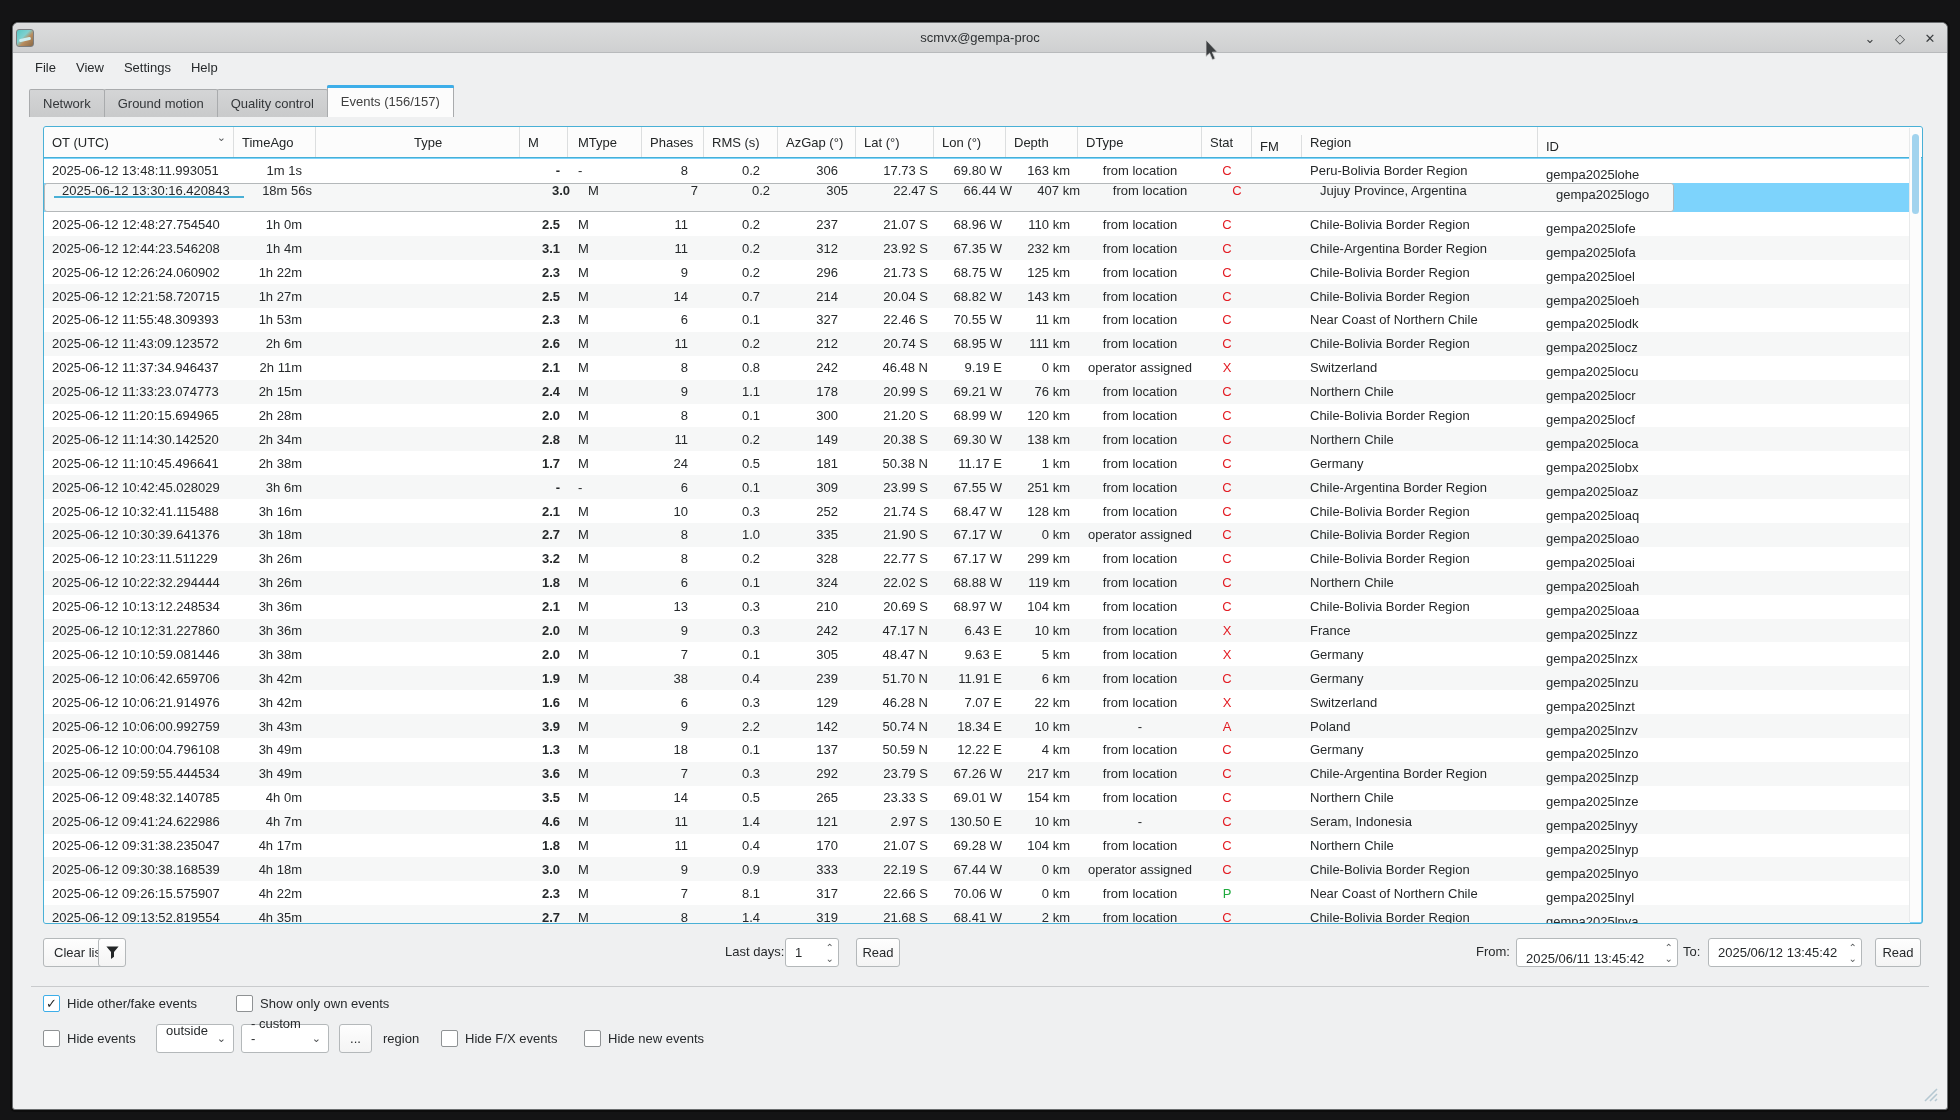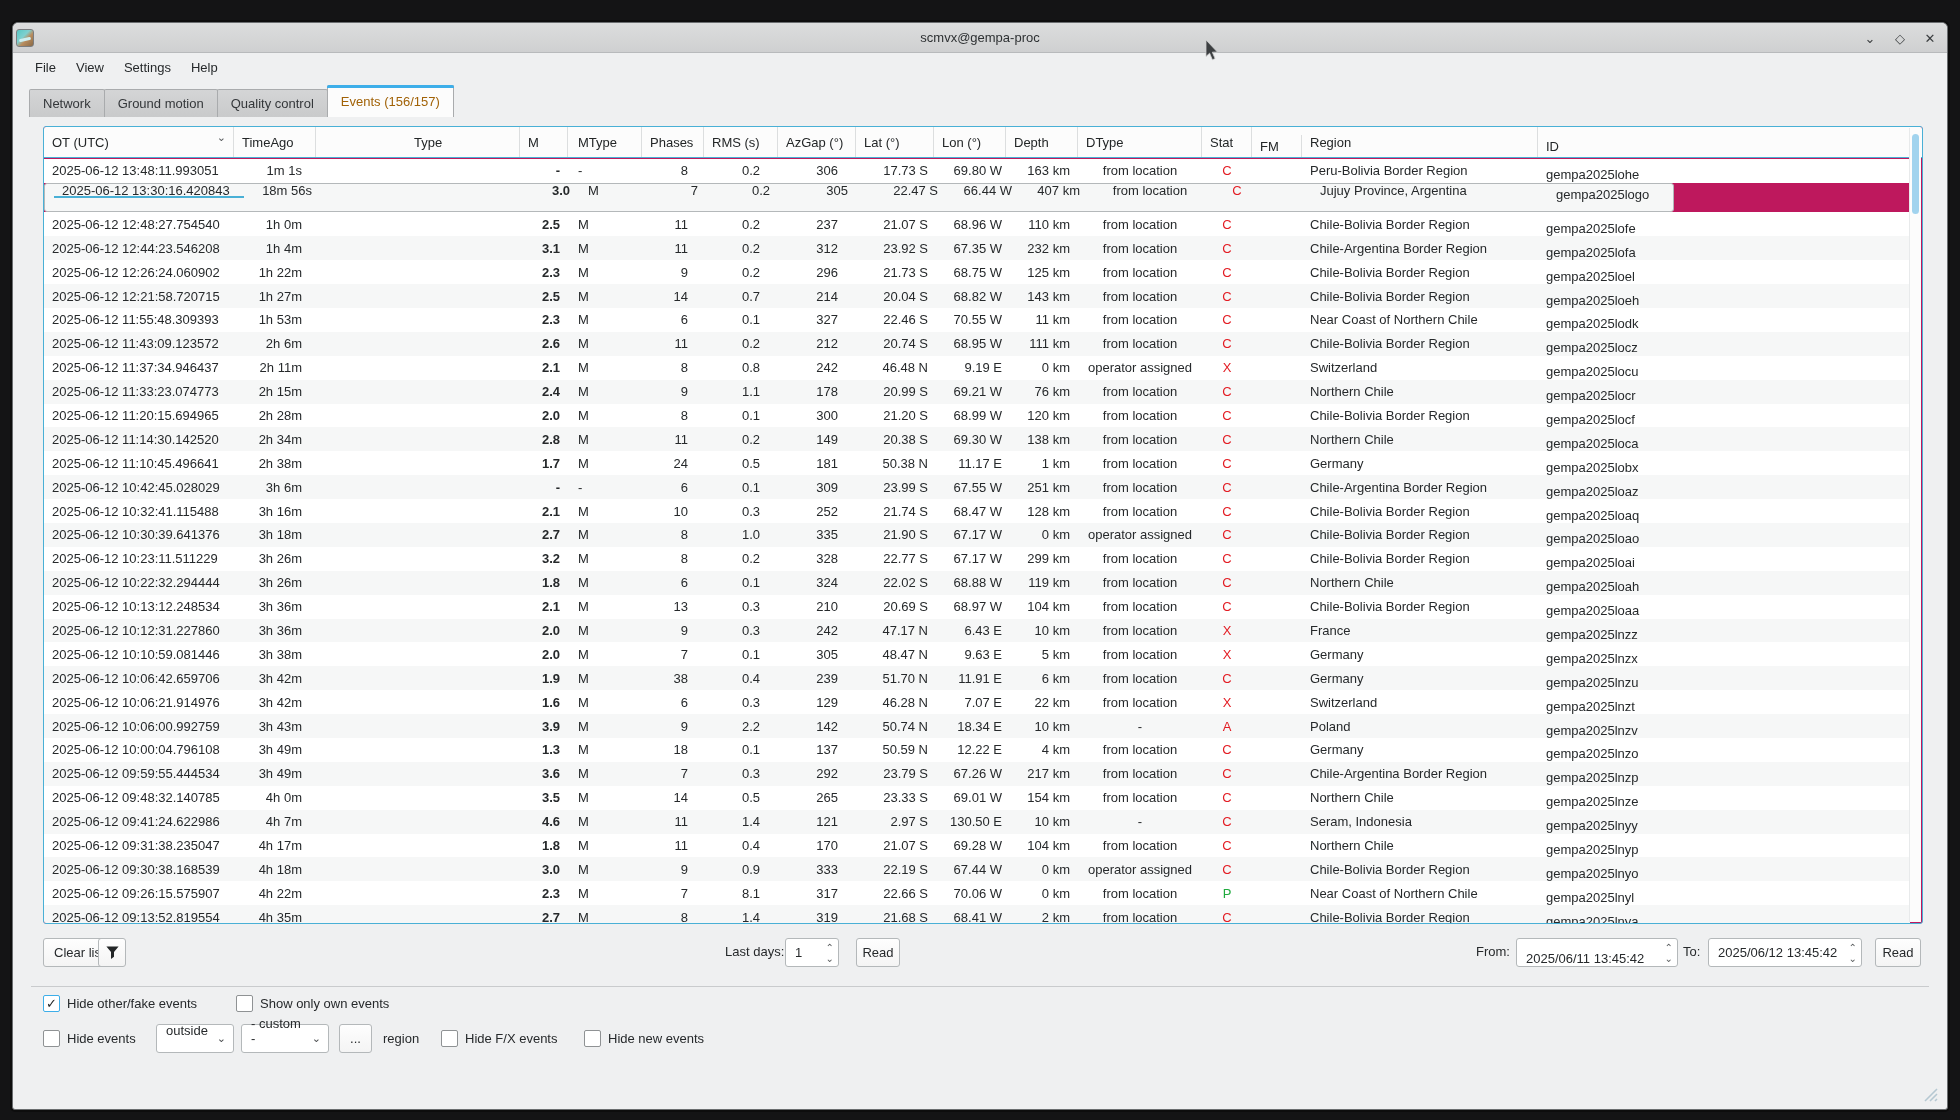--- a/index.html
+++ b/index.html
@@ -35,27 +35,27 @@
   
   .menubar { position:absolute; left:0; top:30px; right:0; height:28px;
     display:flex; align-items:center; padding-left:12px; }
   .menu-item { padding:4px 10px; color:#26292b; border-radius:2px; }
   
   .tabbar { position:absolute; left:0; top:62px; right:0; height:32px;
     display:flex; align-items:flex-end; padding-left:16px; }
   .tab { height:28px; display:flex; align-items:center; padding:0 13px;
     background:linear-gradient(#d4d5d6,#c9cacb); border:1px solid #a9abad; border-bottom:none;
     margin-right:-1px; font-size:13px; color:#34373a; border-radius:2px 2px 0 0; position:relative;}
-  .tab.active { height:32px; background:#fcfcfc; color:#a16207;
+  .tab.active { height:32px; background:#fcfcfc; color:#404040;
     border-color:#a9abad; z-index:2; }
   .tab.active::before { content:""; position:absolute; left:-1px; right:-1px; top:-1px; height:3px;
     background:#3daee9; border-radius:2px 2px 0 0; }
   
   .tablebox { position:absolute; left:30px; top:103px; width:1880px; height:798px;
-    background:#be185d; border:1px solid #49b0d6; border-radius:3px; overflow:hidden; }
+    background:#7dd3fc; border:1px solid #49b0d6; border-radius:3px; overflow:hidden; }
   .thead { display:flex; height:31px; background:#fcfcfc; border-bottom:1px solid #49b0d6;
     padding-right:12px; }
   .hc { display:flex; align-items:center; padding-left:8px; border-right:1px solid #dcdedf;
     color:#232627; font-size:13px; white-space:nowrap; overflow:hidden; position:relative; }
   .hc:last-child { border-right:none; }
   .sort-ind { position:absolute; right:7px; top:4px; font-size:11px; color:#55585a; }
   .tbody { position:absolute; top:32px; bottom:0; left:0; right:12px; overflow:hidden; }
   .tr { display:flex; height:23.9px; background:#fff; }
   .tr.alt { background:#f6f7f7; }
   .td { display:flex; align-items:center; padding-left:8px; white-space:nowrap; overflow:hidden;

